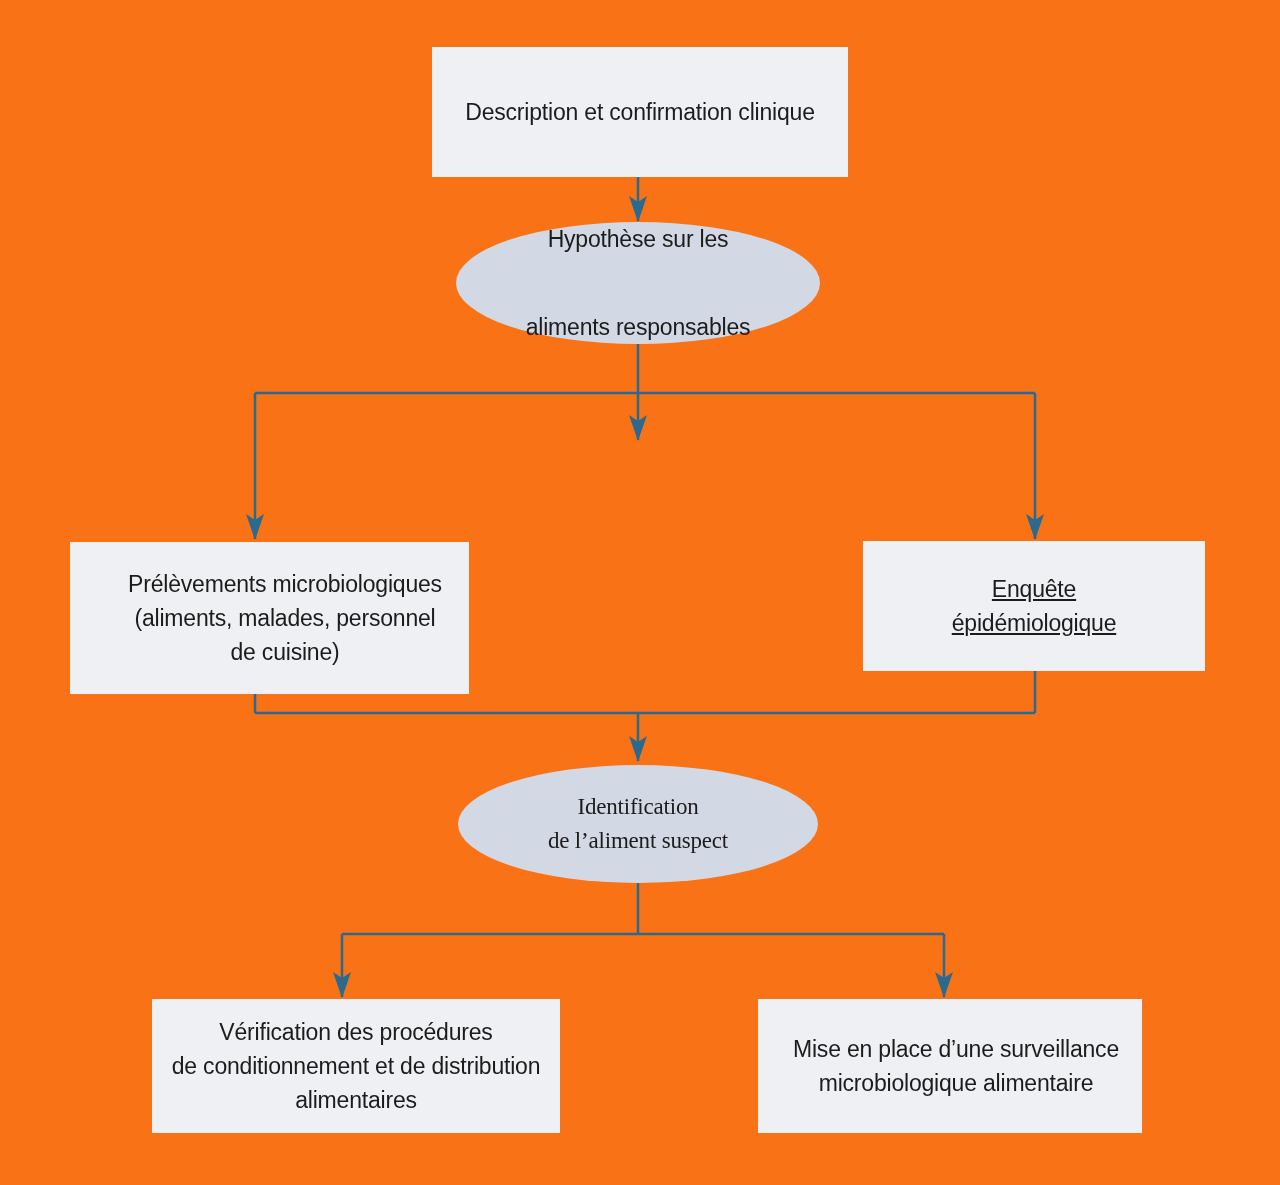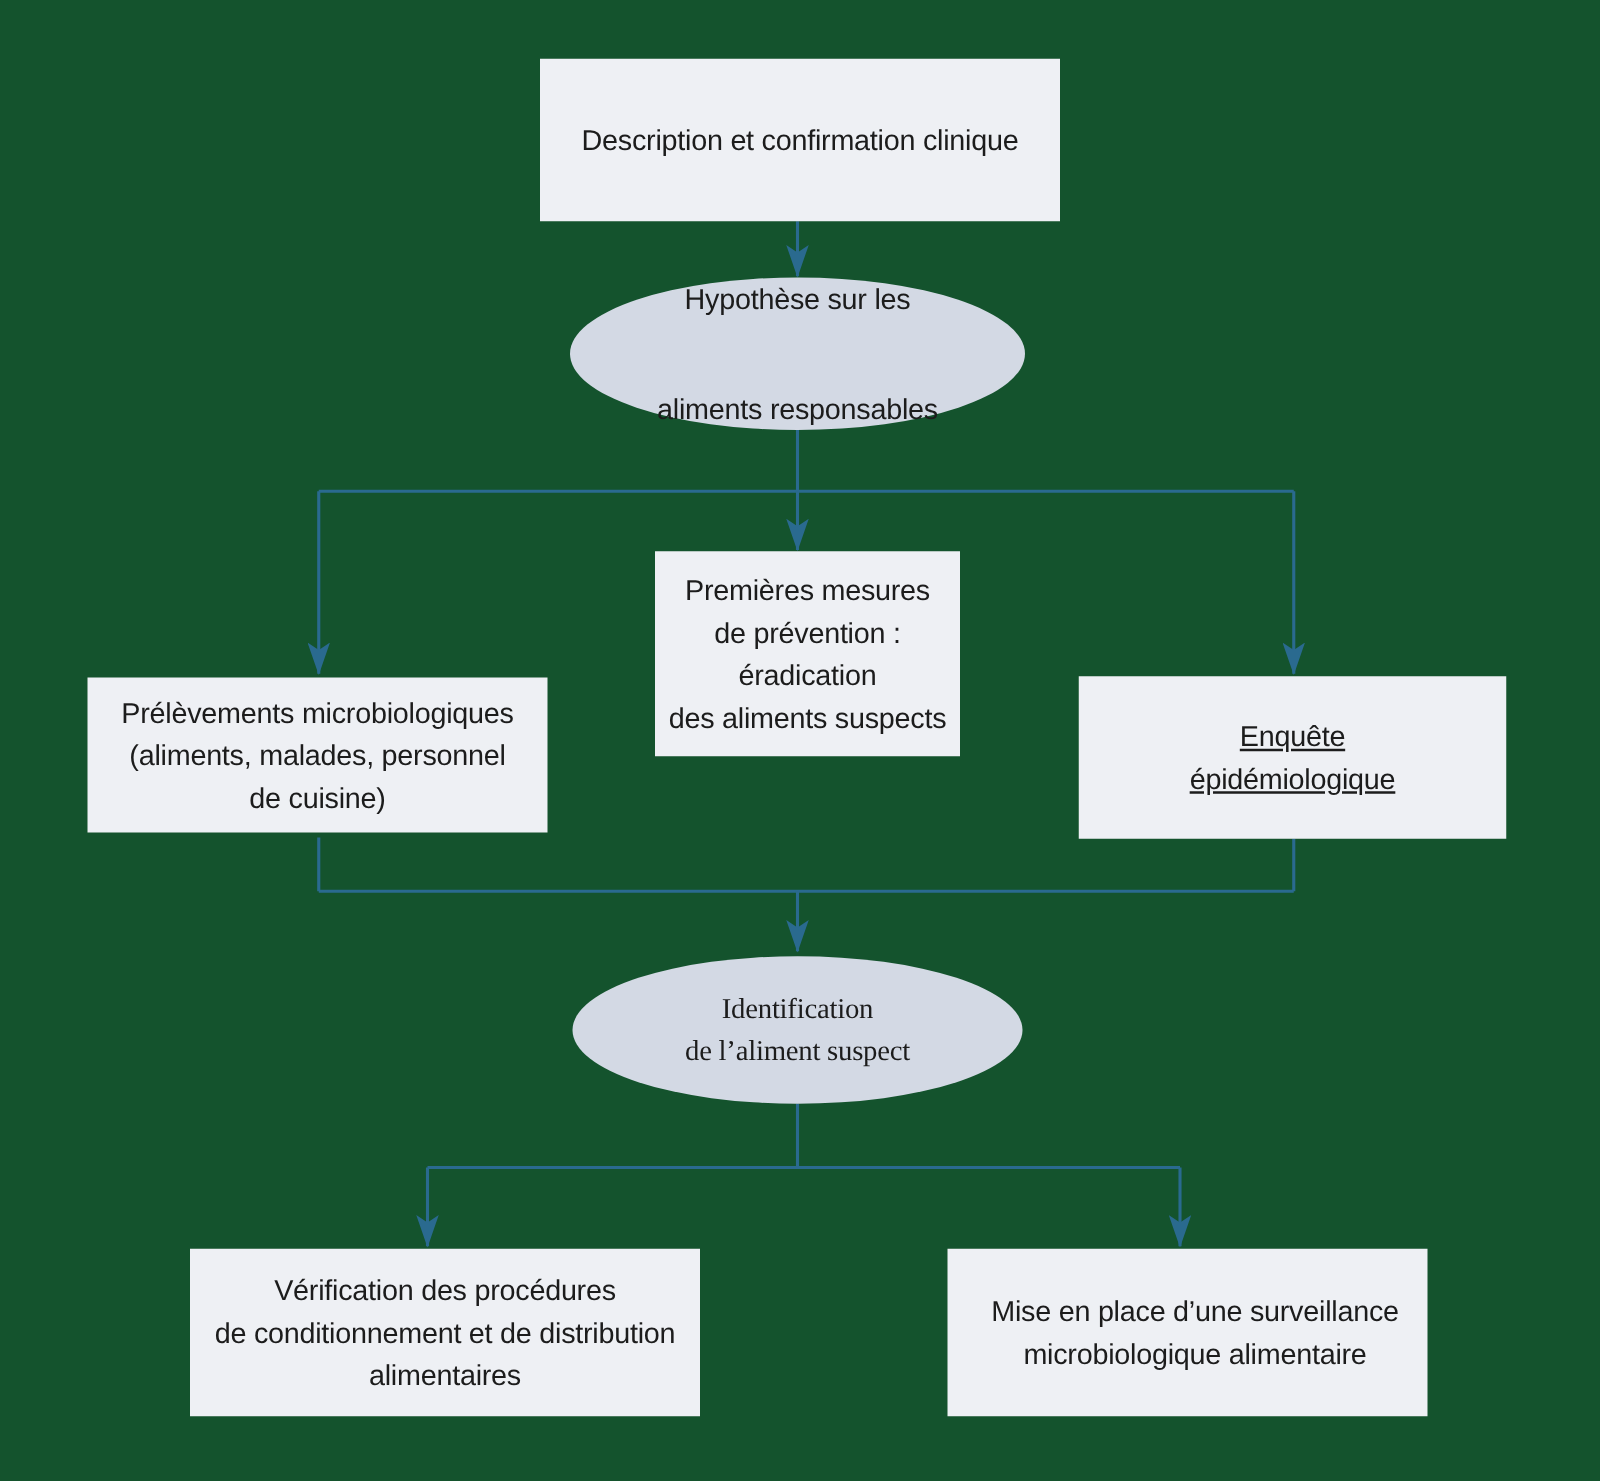--- a/index.html
+++ b/index.html
@@ -4,21 +4,21 @@
 <style>
   html, body {
     margin: 0;
     padding: 0;
     background: #ffffff;
   }
   #canvas {
     position: relative;
     width: 1280px;
     height: 1185px;
-    background: #14532d;
+    background: #f97316;
     font-family: "Liberation Sans", "DejaVu Sans", sans-serif;
     color: #1c1c1c;
     overflow: hidden;
   }
   #edges {
     position: absolute;
     left: 0;
     top: 0;
     width: 1280px;
     height: 1185px;
@@ -36,21 +36,21 @@
     font-stretch: condensed;
   }
   .node .line { display: block; white-space: nowrap; }
   .rect-node { background: #eef0f4; }
   .ellipse-node { background: #d3d9e4; border-radius: 50%; }
 
   
   #node-description   { left: 432px; top: 47px;  width: 416px; height: 130px; }
   #node-hypothese     { left: 456px; top: 222px; width: 364px; height: 122px; justify-content: space-between; }
   #node-premieres     { left: 524px; top: 441px; width: 244px; height: 164px; }
-  #node-prelevements  { left: 70px;  top: 542px; width: 368px; height: 124px; }
+  #node-prelevements  { left: 70px;  top: 542px; width: 368px; height: 152px; padding-left: 31px; }
   #node-enquete       { left: 863px; top: 541px; width: 342px; height: 130px; text-decoration: underline; }
   #node-identification{ left: 458px; top: 765px; width: 360px; height: 118px; font-family: Liberation Serif, serif; }
   #node-verification  { left: 152px; top: 999px; width: 408px; height: 134px; }
   #node-surveillance  { left: 758px; top: 999px; width: 372px; height: 134px; padding-left: 12px; }
 </style>
 </head>
 <body>
 
 <div id="canvas">
 
@@ -80,26 +80,20 @@
 
   <div id="node-description" class="node rect-node">
     <span class="line">Description et confirmation clinique</span>
   </div>
 
   <div id="node-hypothese" class="node ellipse-node">
     <span class="line">Hypothèse sur les</span>
     <span class="line">aliments responsables</span>
   </div>
 
-  <div id="node-premieres" class="node rect-node">
-    <span class="line">Premières mesures</span>
-    <span class="line">de prévention :</span>
-    <span class="line">éradication</span>
-    <span class="line">des aliments suspects</span>
-  </div>
 
   <div id="node-prelevements" class="node rect-node">
     <span class="line">Prélèvements microbiologiques</span>
     <span class="line">(aliments, malades, personnel</span>
     <span class="line">de cuisine)</span>
   </div>
 
   <div id="node-enquete" class="node rect-node">
     <span class="line">Enquête</span>
     <span class="line">épidémiologique</span>

